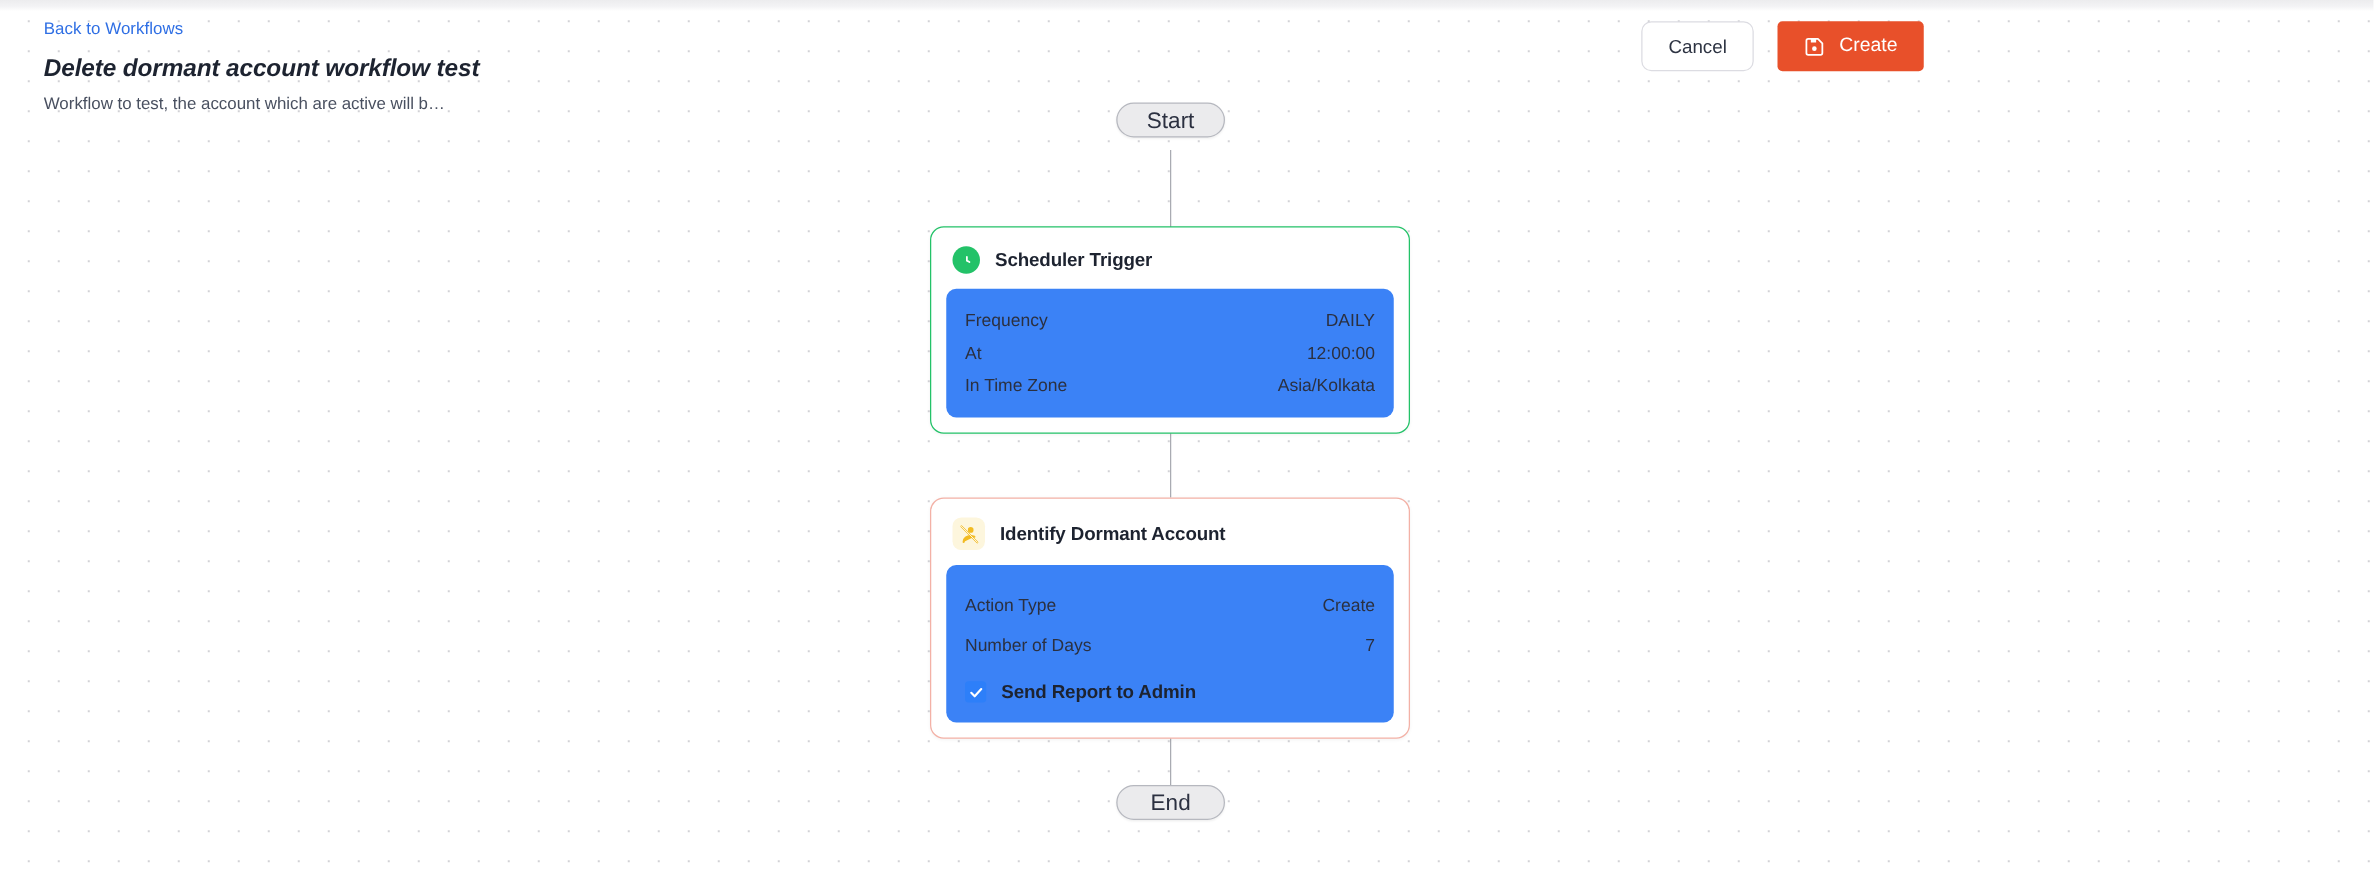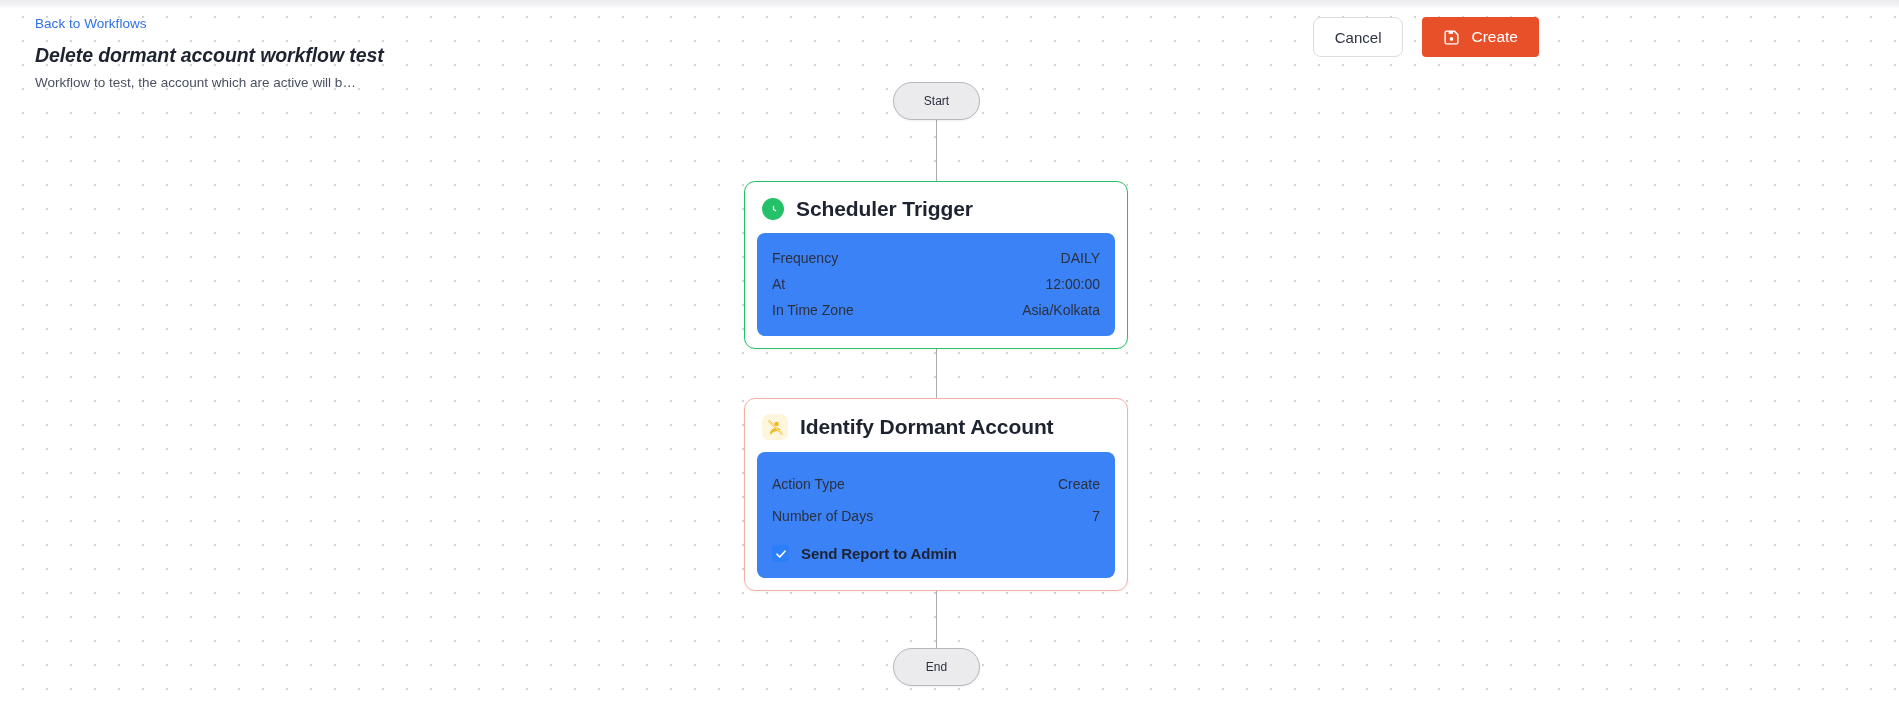--- a/index.html
+++ b/index.html
@@ -120,35 +120,35 @@
     align-items: center;
     justify-content: center;
     gap: 11px;
   }
   .btn-create .save-icon { display: flex; align-items: center; }
 
   
   .terminal-node {
     position: absolute;
     width: 87px;
-    height: 38px;
+    height: 28px;
     border: 1px solid #b6b8bf;
     border-radius: 19px;
     background: #ebebed;
     display: flex;
     align-items: center;
     justify-content: center;
-    font-size: 12px;
+    font-size: 18px;
     color: #2b3040;
     cursor: pointer;
     box-shadow: 0 1px 2px rgba(0,0,0,0.07);
     z-index: 3;
   }
   #node-start { left: 893px; top: 82px; }
-  #node-end   { left: 893px; top: 648px; text-align: right; }
+  #node-end   { left: 893px; top: 628px; text-align: right; }
 
   .connector {
     position: absolute;
     left: 936px;
     width: 1.4px;
     background: #a9abb2;
     z-index: 1;
   }
   #conn-1 { top: 120px; height: 62px; }
   #conn-2 { top: 340px; height: 58px; }
@@ -175,21 +175,21 @@
   }
 
   .card-head {
     display: flex;
     align-items: center;
     gap: 12px;
     padding: 15px 16px 12px 17px;
   }
 
   .card-title {
-    font-size: 21px;
+    font-size: 15px;
     font-weight: bold;
     color: #1d2330;
     letter-spacing: -0.1px;
   }
 
   .icon-clock {
     width: 22px;
     height: 22px;
     border-radius: 50%;
     background: #23c268;

